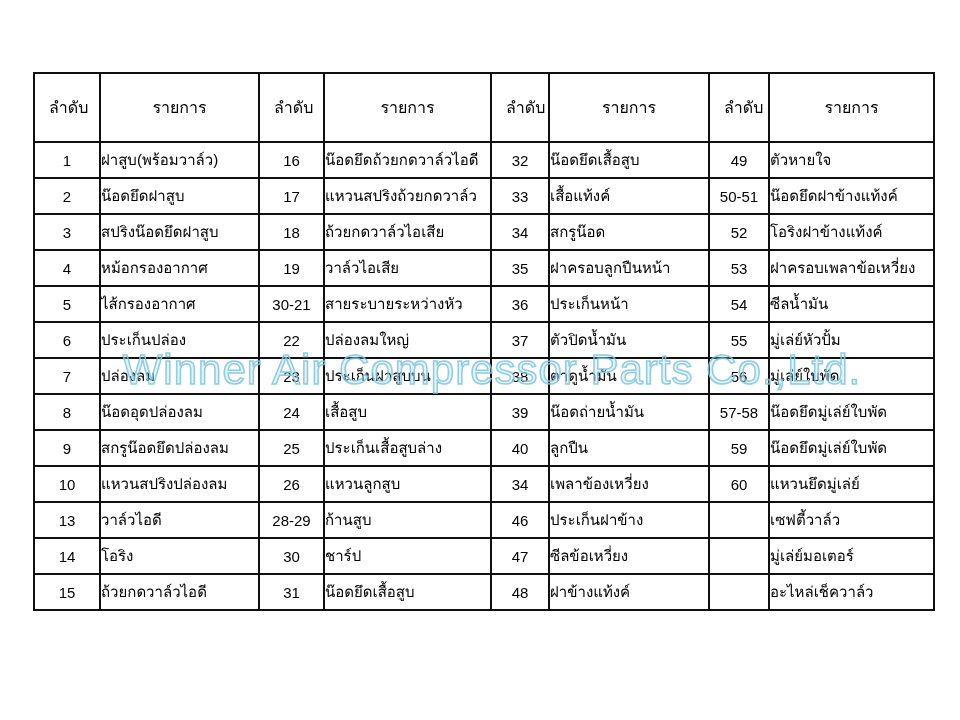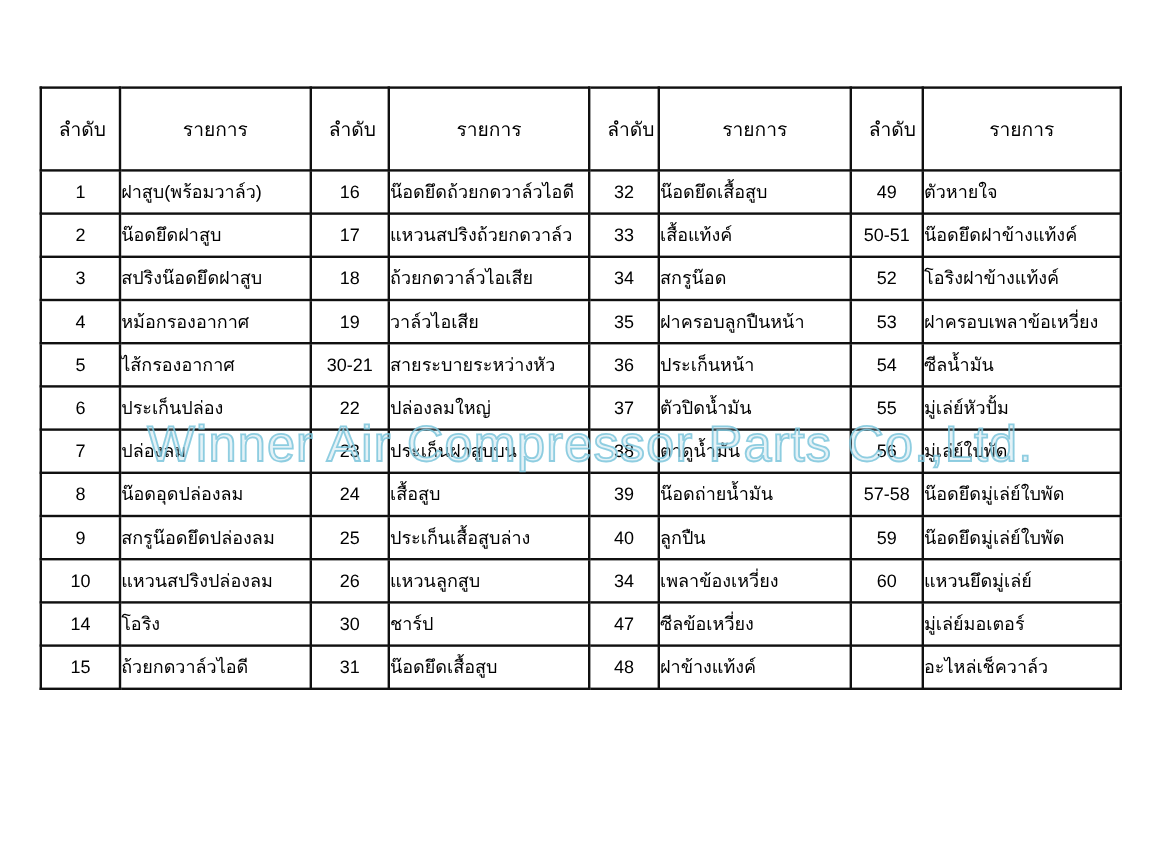--- a/index.html
+++ b/index.html
@@ -162,20 +162,30 @@
           <td class="num">10</td>
           <td class="item">แหวนสปริงปล่องลม</td>
           <td class="num">26</td>
           <td class="item">แหวนลูกสูบ</td>
           <td class="num">34</td>
           <td class="item">เพลาข้องเหวี่ยง</td>
           <td class="num">60</td>
           <td class="item">แหวนยึดมู่เล่ย์</td>
         </tr>
         <tr>
+          <td class="num">13</td>
+          <td class="item">วาล์วไอดี</td>
+          <td class="num">28-29</td>
+          <td class="item">ก้านสูบ</td>
+          <td class="num">46</td>
+          <td class="item">ประเก็นฝาข้าง</td>
+          <td class="num"></td>
+          <td class="item">เซฟตี้วาล์ว</td>
+        </tr>
+        <tr>
           <td class="num">14</td>
           <td class="item">โอริง</td>
           <td class="num">30</td>
           <td class="item">ชาร์ป</td>
           <td class="num">47</td>
           <td class="item">ซีลข้อเหวี่ยง</td>
           <td class="num"></td>
           <td class="item">มู่เล่ย์มอเตอร์</td>
         </tr>
         <tr>

